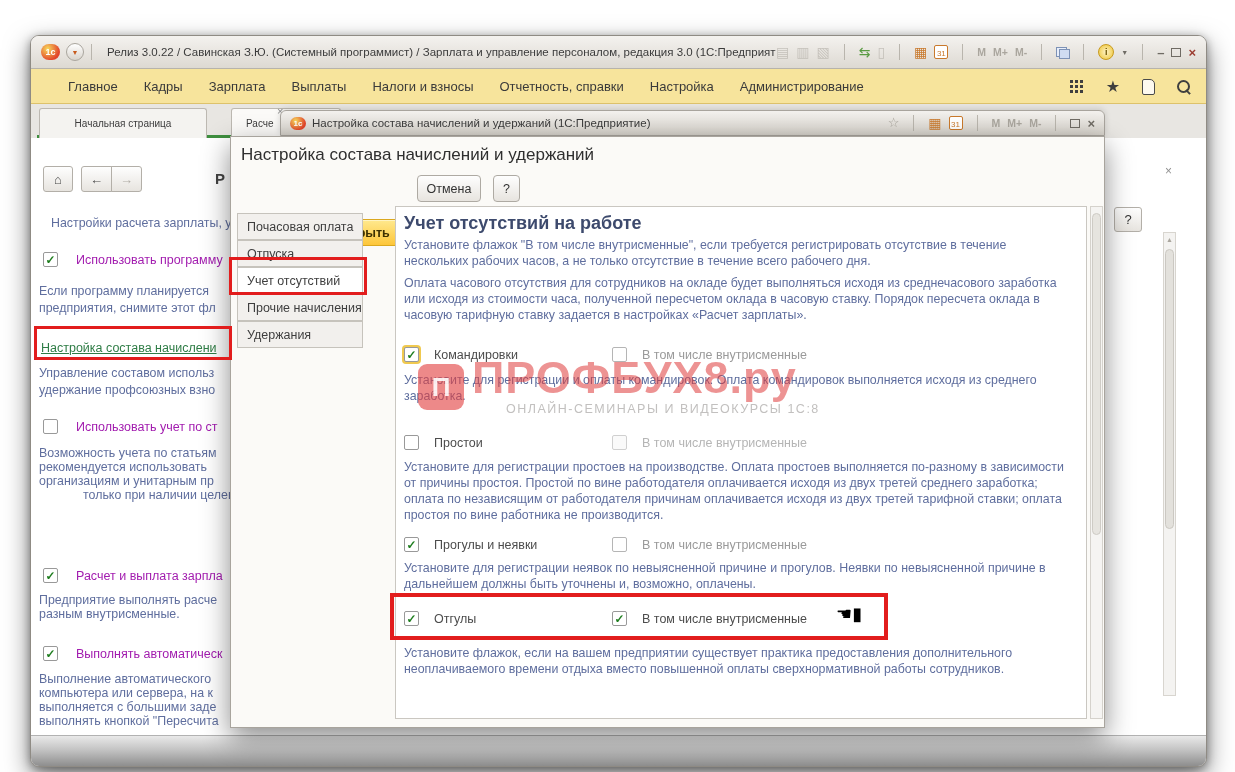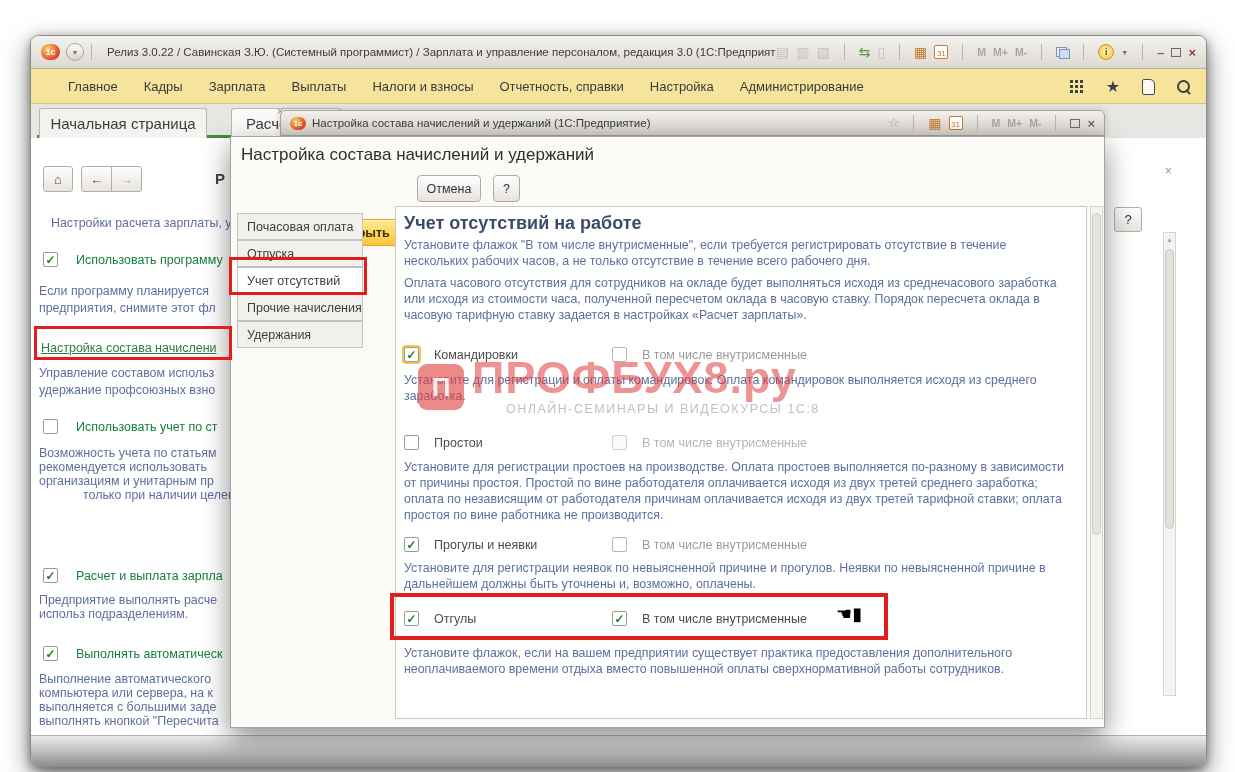--- a/index.html
+++ b/index.html
@@ -45,30 +45,30 @@
   .grid-icon{width:15px;height:15px;background:radial-gradient(circle,#3f3f3f 1.7px,transparent 1.9px) 0 0/5px 5px;}
   .star-icon{font-size:16px;color:#3f3f3f;line-height:16px;}
   .hist-icon{width:11px;height:14px;border:1.5px solid #4a4a4a;border-radius:2px 5px 2px 2px;background:#fdf9ef;}
   .search-icon{width:9px;height:9px;border:2px solid #3f3f3f;border-radius:50%;position:relative;}
   .search-icon::after{content:"";position:absolute;width:2px;height:6px;background:#3f3f3f;left:8px;top:7px;transform:rotate(-45deg);}
 
   
   .tabstrip{position:absolute;left:0;top:68px;right:0;height:34px;background:#e8e6e2;}
   .greenline{position:absolute;left:6px;top:31px;width:196px;height:3px;background:#3e8f3e;}
   .tab{position:absolute;top:4px;height:30px;background:#f4f3f0;border:1px solid #bcb8b1;border-bottom:none;
-       border-radius:3px 3px 0 0;box-sizing:border-box;font-size:15px;color:#3c3c3c;display:flex;align-items:center;}
+       border-radius:3px 3px 0 0;box-sizing:border-box;font-size:10px;color:#3c3c3c;display:flex;align-items:center;}
   .tabx{position:absolute;left:246px;top:1px;font-size:11px;color:#8d8d8d;}
 
   
   .formarea{position:absolute;left:0;top:102px;right:0;height:598px;background:#fff;}
   .lstrip{position:absolute;left:0;top:102px;width:200px;height:598px;overflow:hidden;}
   .btn3d{position:absolute;background:linear-gradient(#fefefe,#e7e4df);border:1px solid #b3afa8;border-radius:3px;
        box-sizing:border-box;display:flex;align-items:center;justify-content:center;font-size:13px;color:#4a4a4a;}
   .ptext{position:absolute;font-size:12.4px;color:#5f6e9e;white-space:nowrap;}
-  .plabel{position:absolute;font-size:12.5px;color:#15803d;white-space:nowrap;}
+  .plabel{position:absolute;font-size:12.5px;color:#a21caf;white-space:nowrap;}
   .cbox{position:absolute;width:15px;height:15px;background:#fff;border:1px solid #999;border-radius:2px;
        box-sizing:border-box;display:flex;align-items:center;justify-content:center;
        font-size:12px;font-weight:bold;color:#1e7d1e;line-height:1;}
   .link{position:absolute;font-size:12.5px;color:#2f7d46;text-decoration:underline;white-space:nowrap;}
   .bigtitle-cut{position:absolute;font-size:15px;font-weight:bold;color:#444;white-space:nowrap;}
 
   
   .helpbtn{position:absolute;background:linear-gradient(#fefefe,#e7e4df);border:1px solid #b3afa8;border-radius:3px;
        box-sizing:border-box;display:flex;align-items:center;justify-content:center;font-size:13px;color:#333;}
   .vscroll{position:absolute;background:#f4f3f1;border:1px solid #d8d5cf;box-sizing:border-box;}
@@ -214,21 +214,21 @@
       <span class="cbox" style="left:12px;top:281px;"></span>
       <span class="plabel" style="left:45px;top:282px;">Использовать учет по ст</span>
       <span class="ptext" style="left:8px;top:308px;">Возможность учета по статьям</span>
       <span class="ptext" style="left:8px;top:322px;">рекомендуется использовать</span>
       <span class="ptext" style="left:8px;top:336px;">организациям и унитарным пр</span>
       <span class="ptext" style="left:8px;top:350px;margin-left:44px;">только при наличии целевого</span>
 
       <span class="cbox" style="left:12px;top:430px;">✓</span>
       <span class="plabel" style="left:45px;top:431px;">Расчет и выплата зарпла</span>
       <span class="ptext" style="left:8px;top:455px;">Предприятие выполнять расче</span>
-      <span class="ptext" style="left:8px;top:469px;">использ подразделениям.</span>
+      <span class="ptext" style="left:8px;top:469px;">разным внутрисменные.</span>
 
       <span class="cbox" style="left:12px;top:508px;">✓</span>
       <span class="plabel" style="left:45px;top:509px;">Выполнять автоматическ</span>
       <span class="ptext" style="left:8px;top:534px;">Выполнение автоматического</span>
       <span class="ptext" style="left:8px;top:548px;">компьютера или сервера, на к</span>
       <span class="ptext" style="left:8px;top:562px;">выполняется с большими заде</span>
       <span class="ptext" style="left:8px;top:576px;">выполнять кнопкой "Пересчита</span>
     </div>
 
     <span class="abs" style="left:1134px;top:128px;font-size:12px;color:#909090;">×</span>

